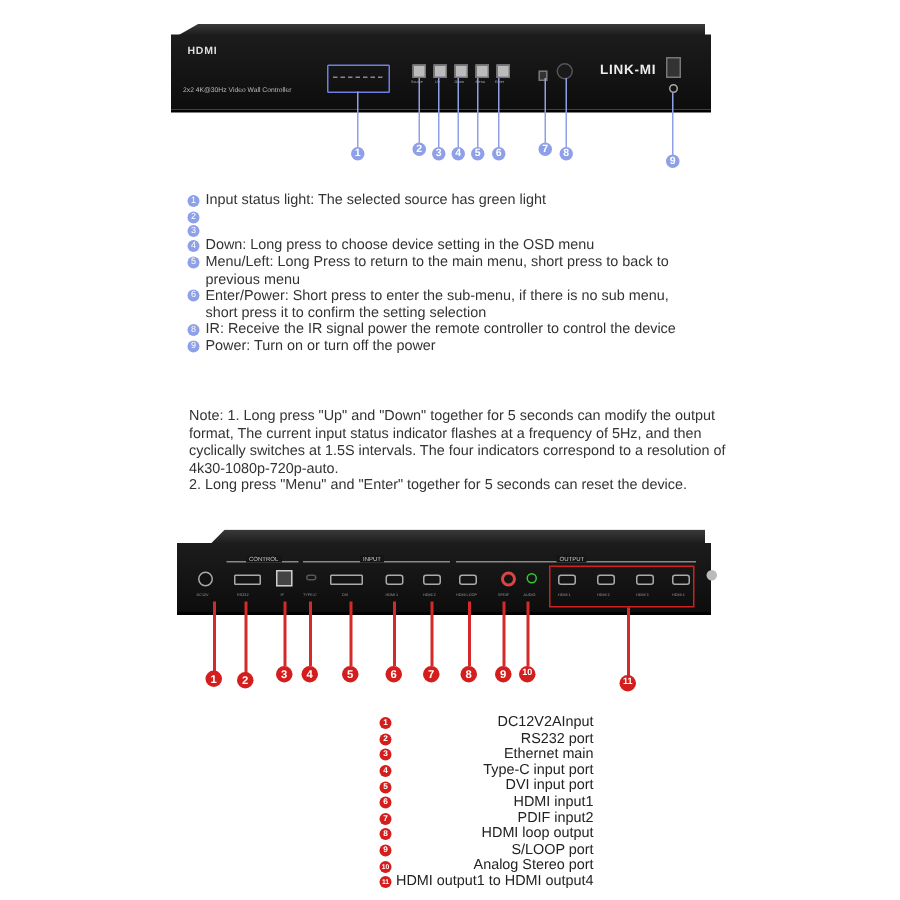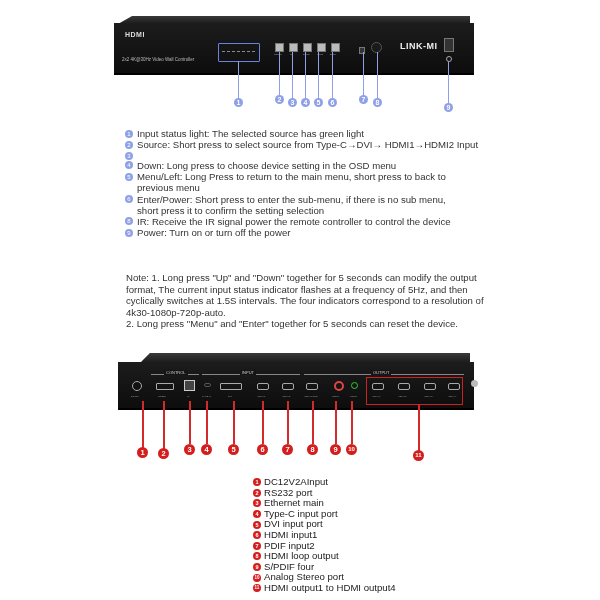--- a/index.html
+++ b/index.html
@@ -30,21 +30,21 @@
   .rear-top{left:140px;top:353px;width:330px;height:10px;background:linear-gradient(#3a3a3a,#1a1a1a);clip-path:polygon(3% 0,100% 0,100% 100%,0 100%);}
   .rear{left:118px;top:362px;width:356px;height:46px;background:linear-gradient(#1c1c1c,#0d0d0d);border-bottom:2px solid #000;}
   .grp{top:12px;height:1px;background:#888;}
   .grp-lbl{top:8px;font-size:4px;color:#ccc;background:#151515;padding:0 2px;}
   .port{top:21px;height:5px;border:1px solid #aaa;border-radius:2px;}
   .port-lbl{top:33px;font-size:2.5px;color:#999;}
   .out-box{left:248px;top:15px;width:95px;height:26px;border:1.5px solid #d02020;}
   .rline{width:1.5px;background:#d42a2a;}
   .rbubble{width:11px;height:11px;border-radius:50%;background:#d41e1e;color:#fff;font-size:7.5px;font-weight:bold;text-align:center;line-height:11px;}
   .rlist{left:253px;top:477px;font-size:9.6px;line-height:10.6px;color:#222;}
-  .rlist .row{display:flex;align-items:center;}
+  .rlist .row{display:flex;align-items:center;justify-content:space-between;}
   .rlist .mini{flex:0 0 auto;width:8px;height:8px;border-radius:50%;background:#d41e1e;color:#fff;font-size:5.5px;font-weight:bold;text-align:center;line-height:8px;margin-right:3px;}
 </style>
 </head>
 <body>
 
 <div class="abs front-top"></div>
 <div class="abs front">
   <div class="abs hdmi-logo">HDMI</div>
   <div class="abs model">2x2 4K@30Hz Video Wall Controller</div>
   <div class="abs led-box">
@@ -86,21 +86,20 @@
 <div class="abs vline" style="left:448px;top:62px;height:42px"></div>
 <div class="abs bubble" style="left:444px;top:103px">9</div>
 
 <div class="abs desc">
   <div class="row">
       <span class="mini">1</span>
       <span>Input status light: The selected source has green light</span>
     </div>
   <div class="row">
       <span class="mini">2</span>
-      <span>Source: Short press to select source from Type-C→DVI→ HDMI1→HDMI2 Input</span>
     </div>
   <div class="row">
       <span class="mini">3</span>
     </div>
   <div class="row">
       <span class="mini">4</span>
       <span>Down: Long press to choose device setting in the OSD menu</span>
     </div>
   <div class="row" style="width:335px">
       <span class="mini">5</span>
@@ -218,21 +217,21 @@
   <div class="row">
       <span class="mini">7</span>
       <span>PDIF input2</span>
     </div>
   <div class="row">
       <span class="mini">8</span>
       <span>HDMI loop output</span>
     </div>
   <div class="row">
       <span class="mini">9</span>
-      <span>S/PDIF four</span>
+      <span>S/LOOP port</span>
     </div>
   <div class="row">
       <span class="mini" style="font-size:4.5px">10</span>
       <span>Analog Stereo port</span>
     </div>
   <div class="row">
       <span class="mini" style="font-size:4.5px">11</span>
       <span>HDMI output1 to HDMI output4</span>
     </div>
 </div>

